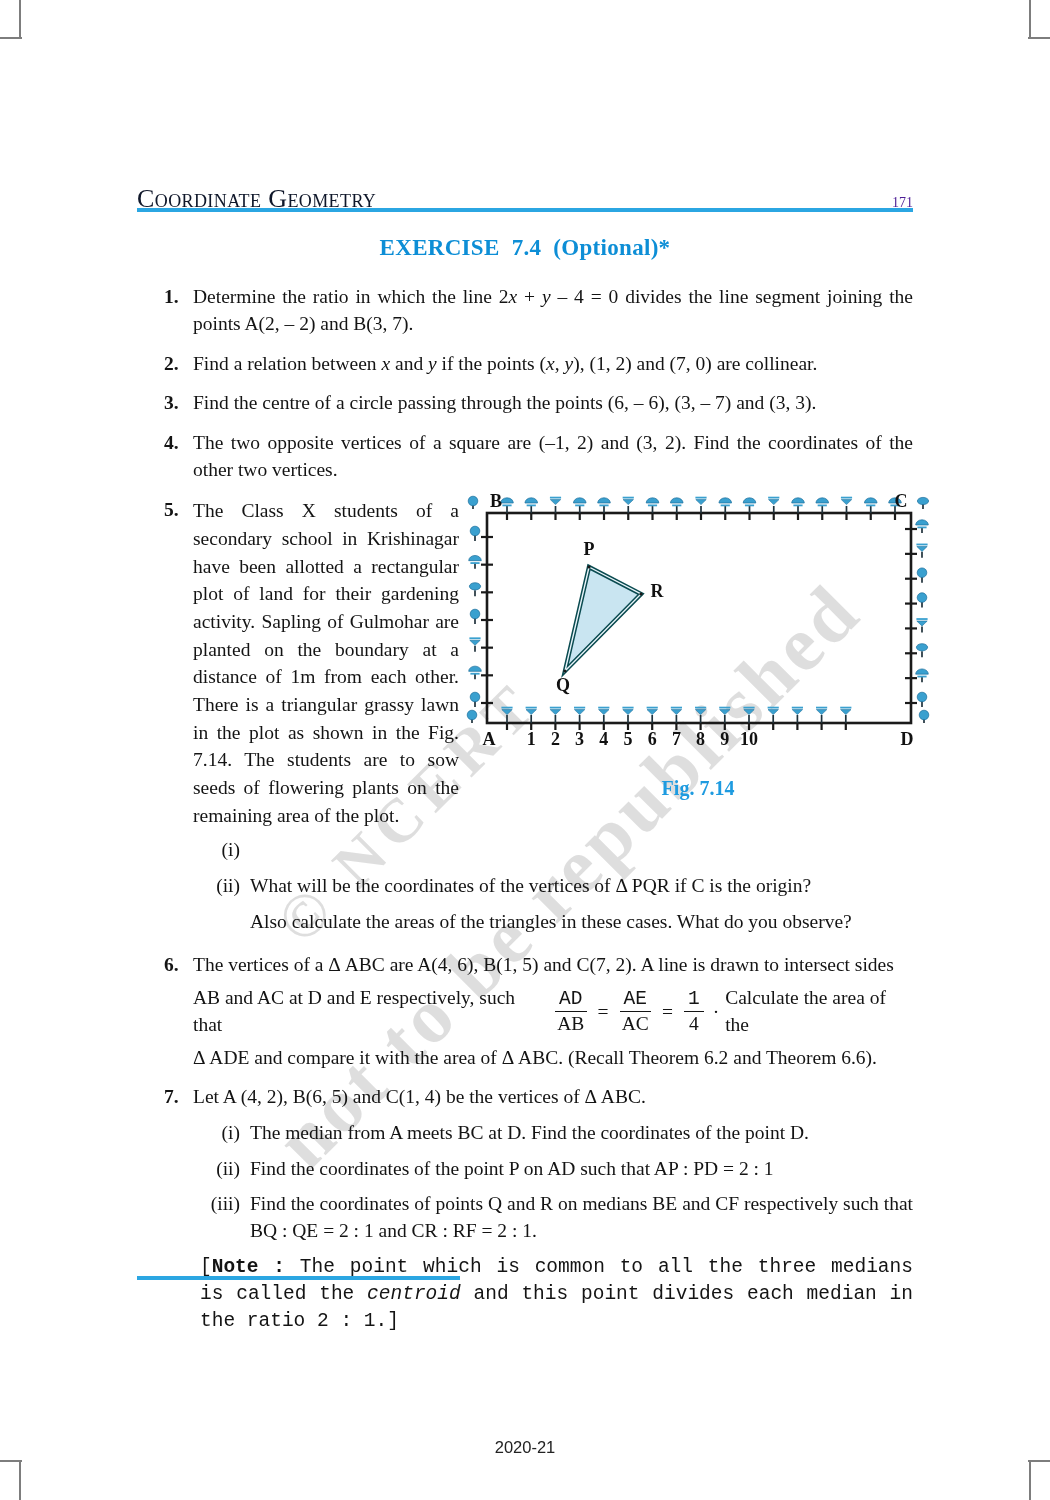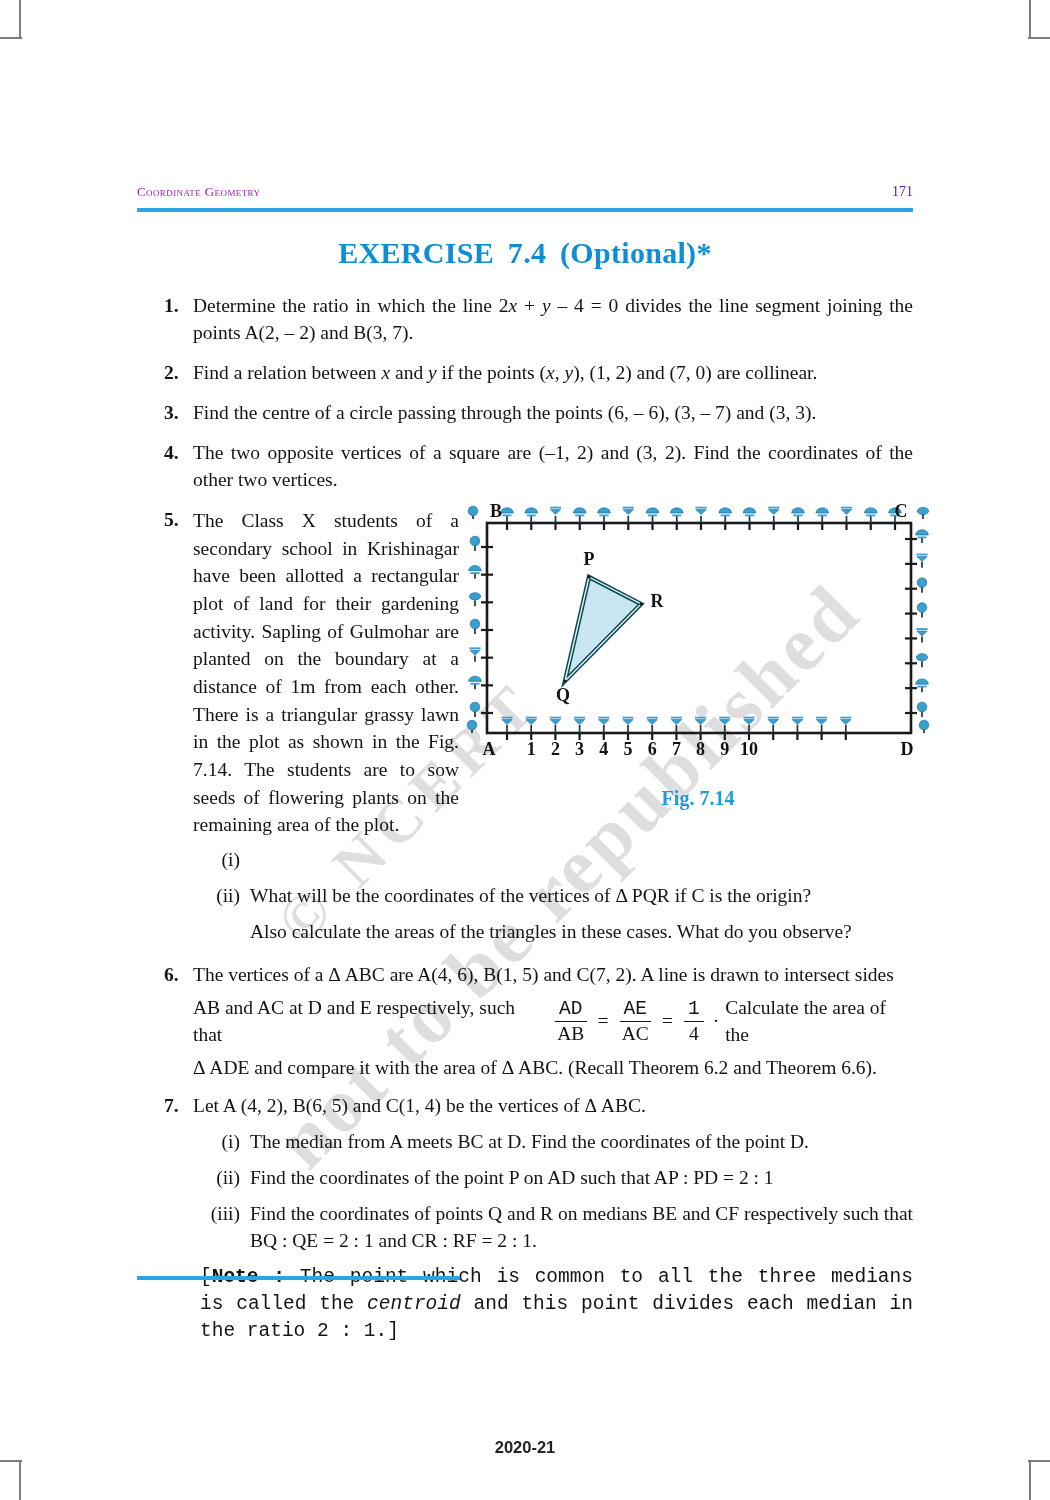--- a/index.html
+++ b/index.html
@@ -8,26 +8,26 @@
   
   .crop{position:absolute;background:#7d7d7d;}
   
   .wm{position:absolute;color:#bcbcbc;opacity:0.48;font-weight:bold;white-space:nowrap;
       font-family:"Liberation Serif",serif;z-index:0;pointer-events:none;}
   .wm1{font-size:62px;letter-spacing:9px;left:408px;top:812px;transform:translate(-50%,-50%) rotate(-45deg);}
   .wm2{font-size:78px;letter-spacing:4px;left:568px;top:876px;transform:translate(-50%,-50%) rotate(-45deg);}
   
   .hdr{position:absolute;left:137px;width:776px;top:184px;display:flex;justify-content:space-between;
        align-items:baseline;z-index:2;}
-  .hdr .chapter{font-variant:small-caps;font-size:13px;letter-spacing:0.4px;color:#a21caf;}
+  .hdr .chapter{font-variant:small-caps;font-size:26px;letter-spacing:0.4px;color:#0f172a;}
   .hdr .pageno{font-size:14px;color:#4c1d95;}
   .rule{position:absolute;left:137px;width:776px;top:208px;height:4px;background:#2ba6e2;z-index:2;}
   
   .content{position:absolute;left:137px;top:226px;width:776px;z-index:1;font-size:19.5px;line-height:1.38;}
-  .title{text-align:center;font-weight:bold;font-size:30px;color:#0d8ed6;margin:6px 0 20px 0;
+  .title{text-align:center;font-weight:bold;font-size:23px;color:#0d8ed6;margin:6px 0 20px 0;
          letter-spacing:0.3px;word-spacing:6px;}
   .prob{display:grid;grid-template-columns:56px 1fr;margin-bottom:13px;}
   .prob .num{font-weight:bold;padding-left:27px;}
   .prob .body{text-align:justify;}
   
   .p5body{display:flex;align-items:flex-start;}
   .p5text{width:266px;text-align:justify;line-height:1.42;}
   .figwrap{width:470px;margin-left:4px;margin-top:-6px;}
   .figcap{text-align:center;font-weight:bold;font-size:20px;color:#1e9be0;margin-top:14px;}
   
@@ -43,21 +43,21 @@
   .eq{margin:0 2px;}
   .cdot{margin:0 6px 0 0;}
   .noteblock{margin-left:63px;text-align:justify;margin-top:2px;font-family:Liberation Mono, monospace;}
   .seg-i{font-style:italic;}
   .seg-b{font-weight:bold;}
   
   .fnrule{position:absolute;left:137px;top:1276px;width:323px;height:3.5px;background:#2ba6e2;z-index:2;}
   .footnote{position:absolute;left:137px;top:1286px;width:776px;font-size:19px;z-index:1;}
   .footnote .star{color:#2a9fd8;font-size:15px;vertical-align:super;margin-right:6px;}
   .footer{position:absolute;left:0;width:100%;top:1438px;text-align:center;
-          font-family:"Liberation Sans",sans-serif;font-size:16.5px;color:#222;z-index:1;font-weight:bold;}
+          font-family:"Liberation Sans",sans-serif;font-size:16.5px;color:#222;z-index:1;}
 </style>
 </head>
 <body>
 
 <div class="page">
 
   <div class="crop" style="left:19px;top:0;width:2px;height:38px;"></div>
   <div class="crop" style="left:0;top:37px;width:22px;height:2px;"></div>
   <div class="crop" style="left:1029px;top:0;width:2px;height:38px;"></div>
   <div class="crop" style="left:1028px;top:37px;width:22px;height:2px;"></div>

